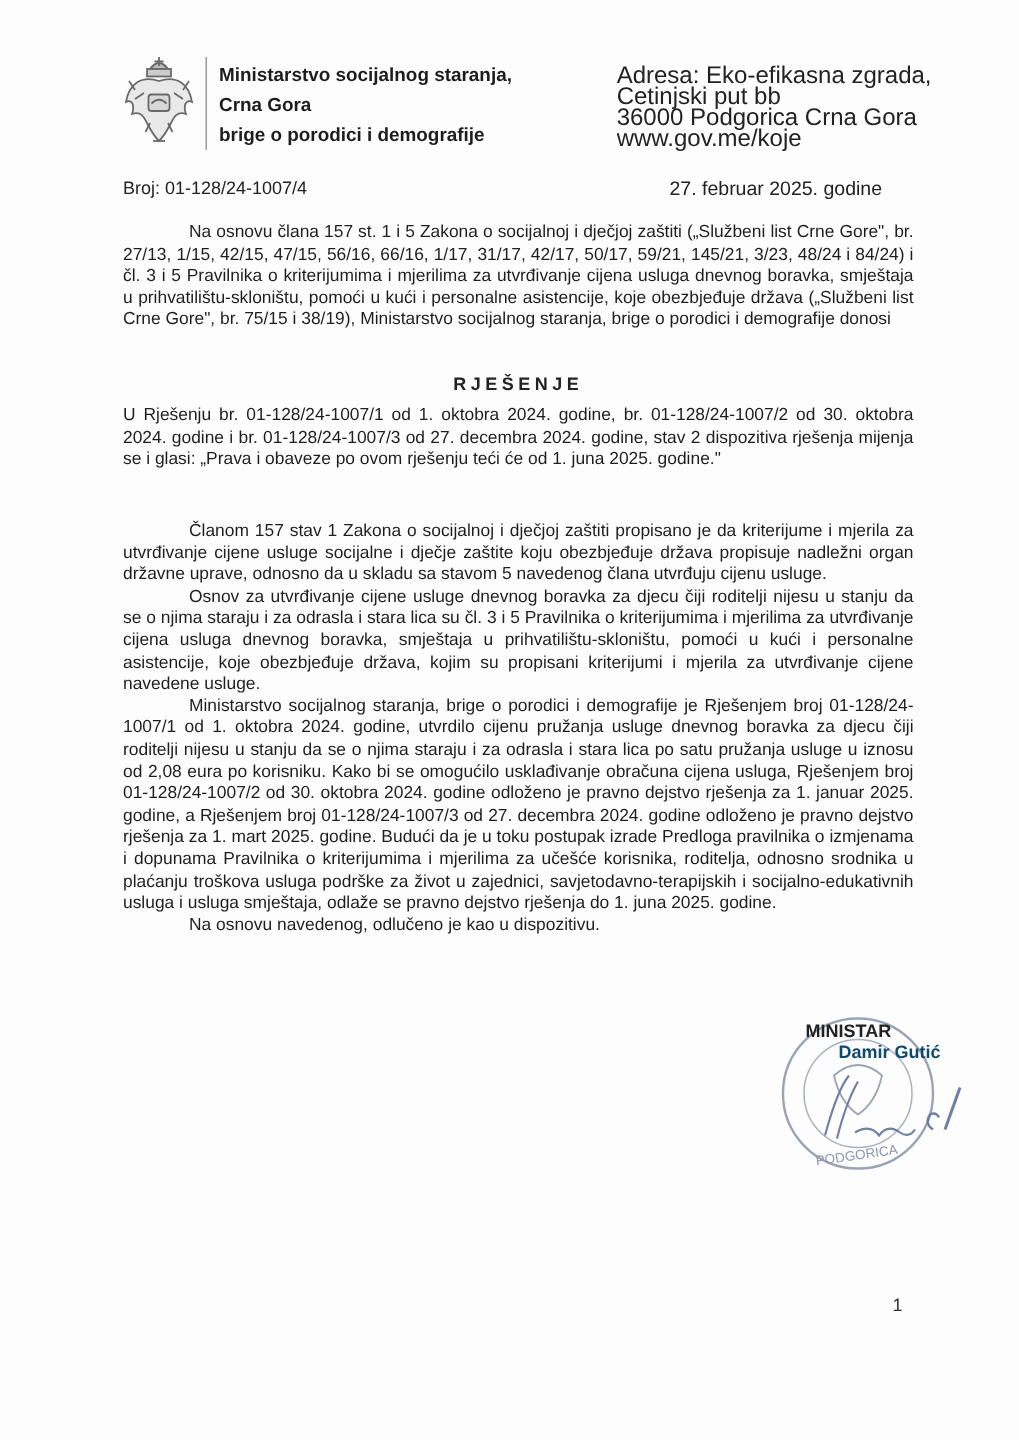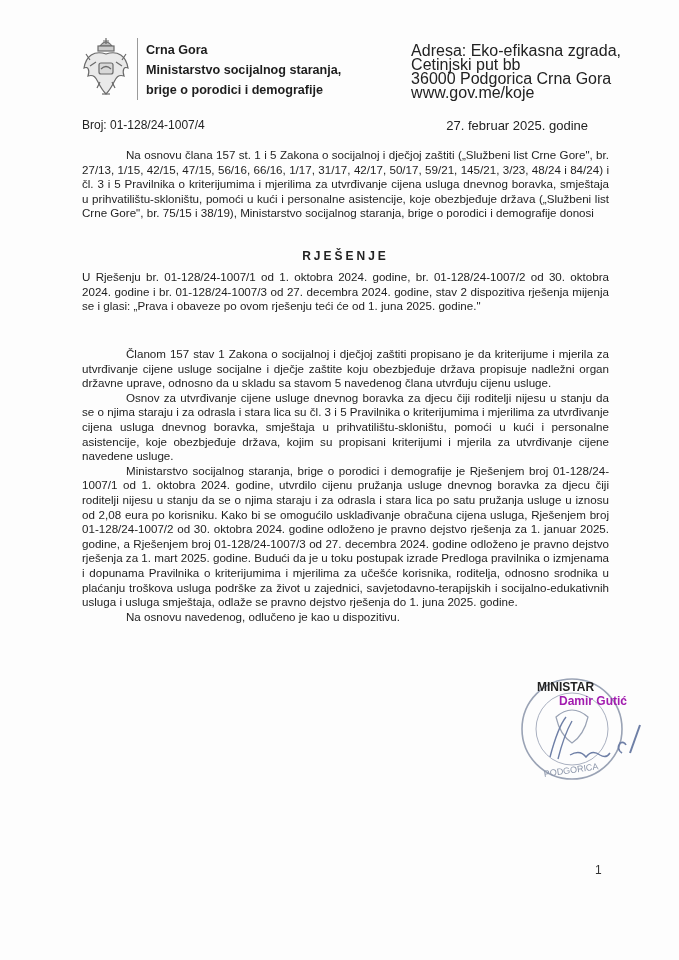--- a/index.html
+++ b/index.html
@@ -15,21 +15,21 @@
   .body p { margin: 0; }
   .indent { text-indent: 44px; }
   .intro { top: 148px; }
   .heading { position: absolute; left: 82px; width: 527px; text-align: center; font-weight: bold; font-size: 12px; letter-spacing: 3px; color: #222; }
   .h-rjesenje { top: 249px; text-align: center; }
   .disp { top: 270px; }
   .h-obraz { top: 324px; letter-spacing: 2.6px; }
   .obraz { top: 347px; }
   .sign { position: absolute; left: 510px; top: 677px; width: 150px; height: 110px; }
   .sign-title { position: absolute; left: 537px; top: 680px; font-weight: bold; font-size: 12px; color: #222; }
-  .sign-name { position: absolute; left: 534px; top: 694px; font-weight: bold; font-size: 12px; color: #a21caf; padding-left: 25px; }
+  .sign-name { position: absolute; left: 534px; top: 694px; font-weight: bold; font-size: 12px; color: #0c4a6e; padding-left: 25px; }
   .pagenum { position: absolute; left: 595px; top: 863px; font-size: 12px; color: #333; }
 </style>
 </head>
 <body>
 
 <div class="page">
 
   <svg class="coat" viewBox="0 0 52 62">
     <g fill="none" stroke="#6a6a6a" stroke-width="1.2">
       <path d="M20 10 q6 -8 12 0 z" fill="#bbb"></path>
@@ -40,22 +40,22 @@
       <path d="M16 26 l-6 4 M36 26 l6 4"></path>
       <rect x="19" y="27" width="14" height="11" rx="2" fill="#d8d8d8"></rect>
       <path d="M21 33 q5 -5 10 0"></path>
       <path d="M20 46 l-3 6 M32 46 l3 6"></path>
       <path d="M22 58 h8"></path>
     </g>
   </svg>
   <div class="vline"></div>
 
   <div class="org">
+    <div>Ministarstvo socijalnog staranja,</div>
     <div>Crna Gora</div>
-    <div>Ministarstvo socijalnog staranja,</div>
     <div>brige o porodici i demografije</div>
   </div>
 
   <div class="addr">
     <div>Adresa: Eko-efikasna zgrada,</div>
     <div>Cetinjski put bb</div>
     <div>36000 Podgorica Crna Gora</div>
     <div>www.gov.me/koje</div>
   </div>
 

